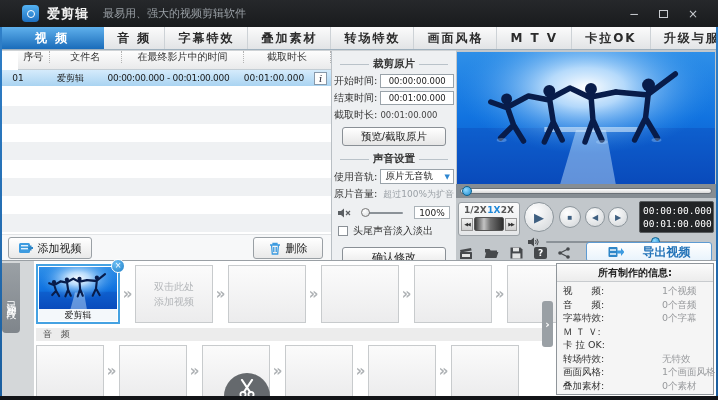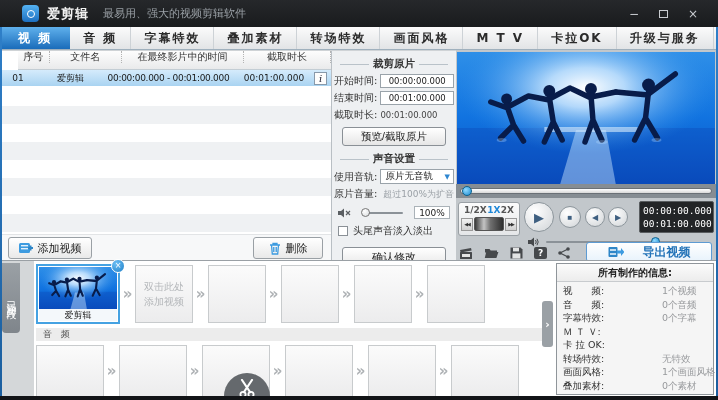--- a/index.html
+++ b/index.html
@@ -15,21 +15,21 @@
   .app-name{color:#f2f2f2;font-size:13px;font-weight:bold;margin-left:8px;letter-spacing:1px;}
   .tagline{color:#9aa0a6;font-size:11px;margin-left:14px;}
   .winctl{margin-left:auto;display:flex;gap:20px;align-items:center;color:#c9ccd0;font-size:12px;margin-right:12px;}
   .wc{cursor:default;line-height:1;}
   .maxbox{display:inline-block;width:9px;height:8px;border:1px solid #c9ccd0;}
   
   .tabbar{position:absolute;top:27px;left:0;right:0;height:23px;
     background:linear-gradient(#fbfbfb,#e2e4e6);border-bottom:1px solid #9fb0bd;display:flex;}
   .tab{display:flex;align-items:center;justify-content:center;padding:0 13px;font-size:12px;font-weight:bold;
     color:#2b2b2b;border-right:1px solid #cdd2d6;letter-spacing:2px;white-space:nowrap;}
-  .tab.active{background:linear-gradient(#5fb0ec,#1a6cba);color:#fff;padding:0 18px;border-right:none;}
+  .tab.active{background:linear-gradient(#5fb0ec,#1a6cba);color:#fff;padding:0 35px;border-right:none;}
   
   .panel-table{position:absolute;left:2px;top:51px;width:329px;height:209px;background:#fff;}
   .thead{position:absolute;top:0;left:16px;right:0;height:19px;background:linear-gradient(#fdfdfd,#e9eaeb);
     border-bottom:1px solid #c3cdd4;display:flex;font-size:10px;color:#333;}
   .th{text-align:center;border-right:1px dotted #b3b3b3;height:12px;line-height:12px;}
   .c0{width:32px;}.c1{width:73px;}.c2{width:123px;}.c3{width:88px;}
   .trow{position:absolute;top:19px;left:0;right:0;height:16px;
     background:linear-gradient(#d5ebfc,#a9d3f1);display:flex;align-items:center;font-size:9px;color:#1b1b1b;}
   .td{text-align:center;overflow:hidden;white-space:nowrap;}
   .td.c2{letter-spacing:-0.3px;}
@@ -114,21 +114,21 @@
   .vtrack{position:absolute;left:34px;top:2px;height:62px;display:flex;align-items:center;}
   .clip-thumb{position:relative;width:84px;height:60px;border:2px solid #45a2e2;background:#fff;}
   .thumb-scene{position:absolute;left:1px;top:1px;right:1px;height:43px;overflow:hidden;background:#0c52c4;}
   .thumb-scene svg{position:absolute;left:0;top:0;width:100%;height:100%;}
   .thumb-label{position:absolute;left:1px;right:1px;bottom:1px;height:12px;background:#f4f8fb;
     font-size:9px;text-align:center;line-height:12px;color:#222;}
   .clip-close{position:absolute;right:-7px;top:-7px;width:14px;height:14px;border-radius:50%;
     background:radial-gradient(circle at 35% 30%,#6ec0f5,#1d7fc8);color:#fff;font-size:8px;text-align:center;
     line-height:12px;border:1px solid #fff;}
   .tl-arrow{width:15px;text-align:center;color:#aeb2b5;font-size:15px;font-weight:bold;line-height:1;}
-  .tl-cell{width:58px;height:58px;background:linear-gradient(#fbfbfb,#ececed);border:1px solid #c8cbcd;flex:0 0 auto;}
+  .tl-cell{width:78px;height:58px;background:linear-gradient(#fbfbfb,#ececed);border:1px solid #c8cbcd;flex:0 0 auto;}
   .tl-cell.hint{display:flex;flex-direction:column;align-items:center;justify-content:center;
     color:#b4b7ba;font-size:10px;line-height:1.5;}
   .tl-cell.a{width:68px;height:52px;}
   .audio-bar{position:absolute;left:34px;top:67px;width:506px;height:13px;background:#ececec;
     font-size:9px;color:#555;line-height:13px;padding-left:7px;letter-spacing:3px;}
   .atrack{position:absolute;left:34px;top:83px;height:54px;display:flex;align-items:center;}
   .scissors{position:absolute;left:222px;top:112px;width:46px;height:46px;border-radius:50%;background:#65696d;
     display:flex;justify-content:center;padding-top:6px;}
   .expand-handle{position:absolute;left:540px;top:40px;width:11px;height:46px;background:#9aa0a5;border-radius:3px;
     color:#fff;display:flex;align-items:center;justify-content:center;font-size:11px;font-weight:bold;}

